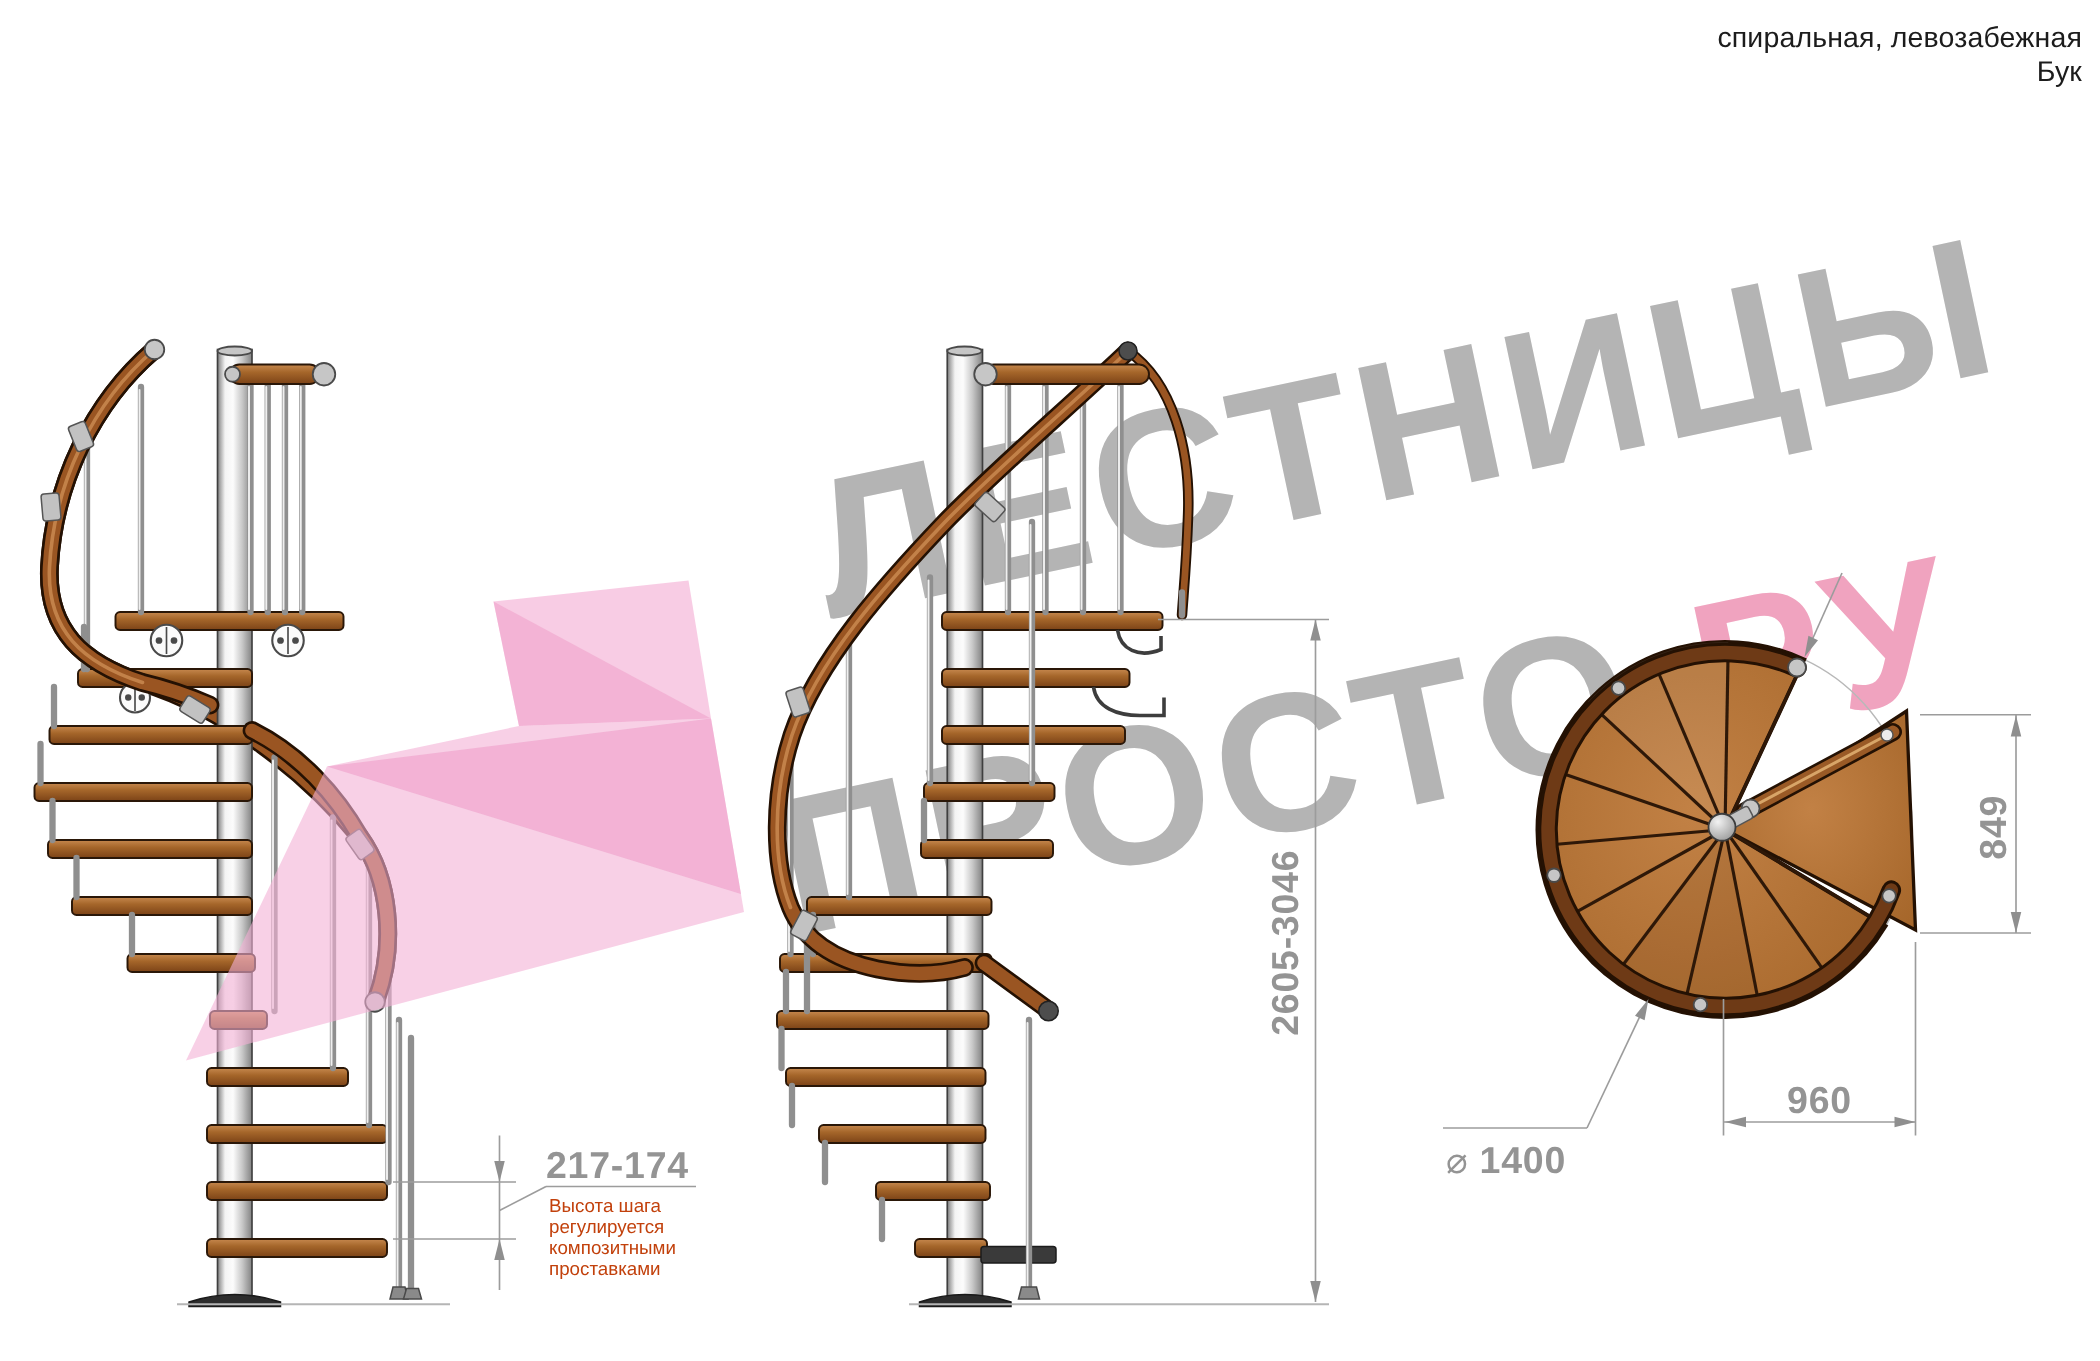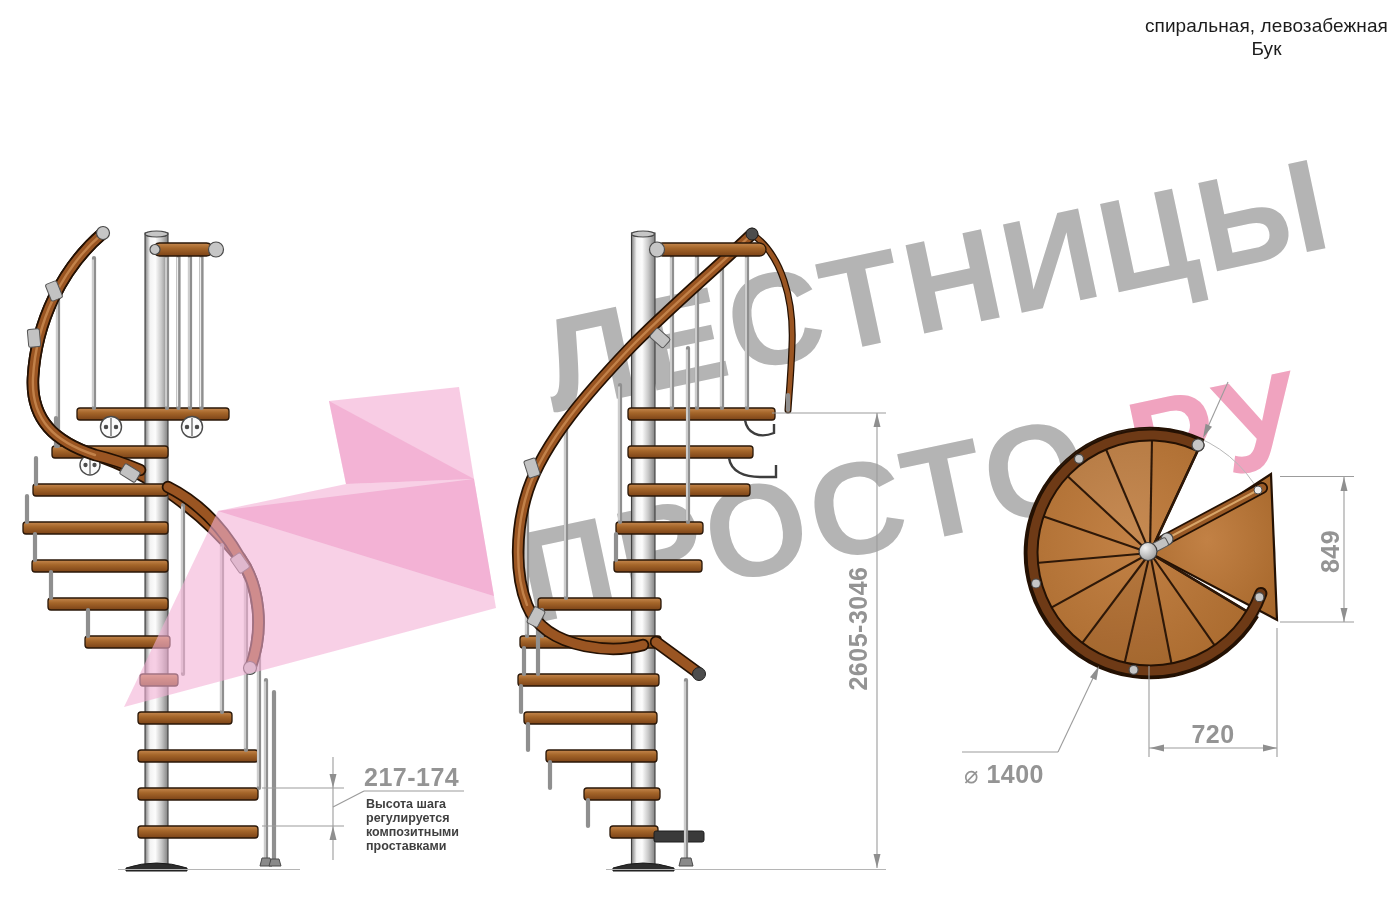--- a/index.html
+++ b/index.html
@@ -8,21 +8,21 @@
     background:#ffffff;
     font-family:"Liberation Sans","DejaVu Sans",sans-serif;
   }
   
   .abs{position:absolute;}
   #watermark-words{z-index:1;}
   #drawing-svg{position:absolute;left:0;top:0;z-index:2;}
   .overlay-text{z-index:3;}
 
   #header-block{
-    top:14px;right:12px;text-align:center;
+    top:14px;right:12px;text-align:right;
     font-size:19px;line-height:23px;color:#1c1c1c;font-weight:500;
     letter-spacing:0.1px;z-index:3;
   }
 
   .wm-line{
     font-weight:bold;font-size:131px;letter-spacing:5px;
     color:#b4b4b4;white-space:nowrap;
     transform:rotate(-12deg);transform-origin:0 0;
   }
   #wm-line1{left:528px;top:294px;}
@@ -35,21 +35,21 @@
     white-space:nowrap;
   }
   #dim-step-text{left:364px;top:763px;}
   #dim-total-text{left:788px;top:614px;width:140px;text-align:center;transform:rotate(-90deg);}
   #dim-849-text{left:1295px;top:537px;width:70px;text-align:center;transform:rotate(-90deg);}
   #dim-720-text{left:1178px;top:720px;width:70px;text-align:center;}
   #dim-dia-text{left:964px;top:720px;margin-top:40px;}
   #dim-dia-text .dia-symbol{font-family:"DejaVu Sans",sans-serif;font-weight:normal;font-size:24px;}
   #dim-step-note{
     left:366px;top:797px;width:100px;
-    font-size:12.5px;line-height:14px;font-weight:bold;color:#404040;
+    font-size:12.5px;line-height:14px;font-weight:normal;color:#c2410c;
   }
 
   
   .tread{fill:url(#gw);stroke:#2a1708;stroke-width:1.3;}
   .bal{stroke:#8f8f8f;stroke-width:4.2;stroke-linecap:round;}
   .balh{stroke:#efefef;stroke-width:1.3;stroke-linecap:round;}
   .hro{stroke:#241103;stroke-width:12.5;fill:none;stroke-linecap:round;}
   .hri{stroke:#9a5522;stroke-width:9;fill:none;stroke-linecap:round;}
   .hrh{stroke:#c98a50;stroke-width:2.4;fill:none;stroke-linecap:round;opacity:.85;}
   .thin-hro{stroke:#241103;stroke-width:7;fill:none;stroke-linecap:round;}
@@ -381,14 +381,14 @@
 
 <div id="header-block" class="abs overlay-text">
   <div>спиральная, левозабежная</div>
   <div>Бук</div>
 </div>
 
 <div id="dim-step-text" class="abs overlay-text dim-text">217-174</div>
 <div id="dim-step-note" class="abs overlay-text">Высота шага регулируется композитными проставками</div>
 <div id="dim-total-text" class="abs overlay-text dim-text">2605-3046</div>
 <div id="dim-849-text" class="abs overlay-text dim-text">849</div>
-<div id="dim-720-text" class="abs overlay-text dim-text">720</div>
+<div id="dim-720-text" class="abs overlay-text dim-text">960</div>
 <div id="dim-dia-text" class="abs overlay-text dim-text"><span class="dia-symbol">⌀</span> <span>1400</span></div>
 
 </body></html>

